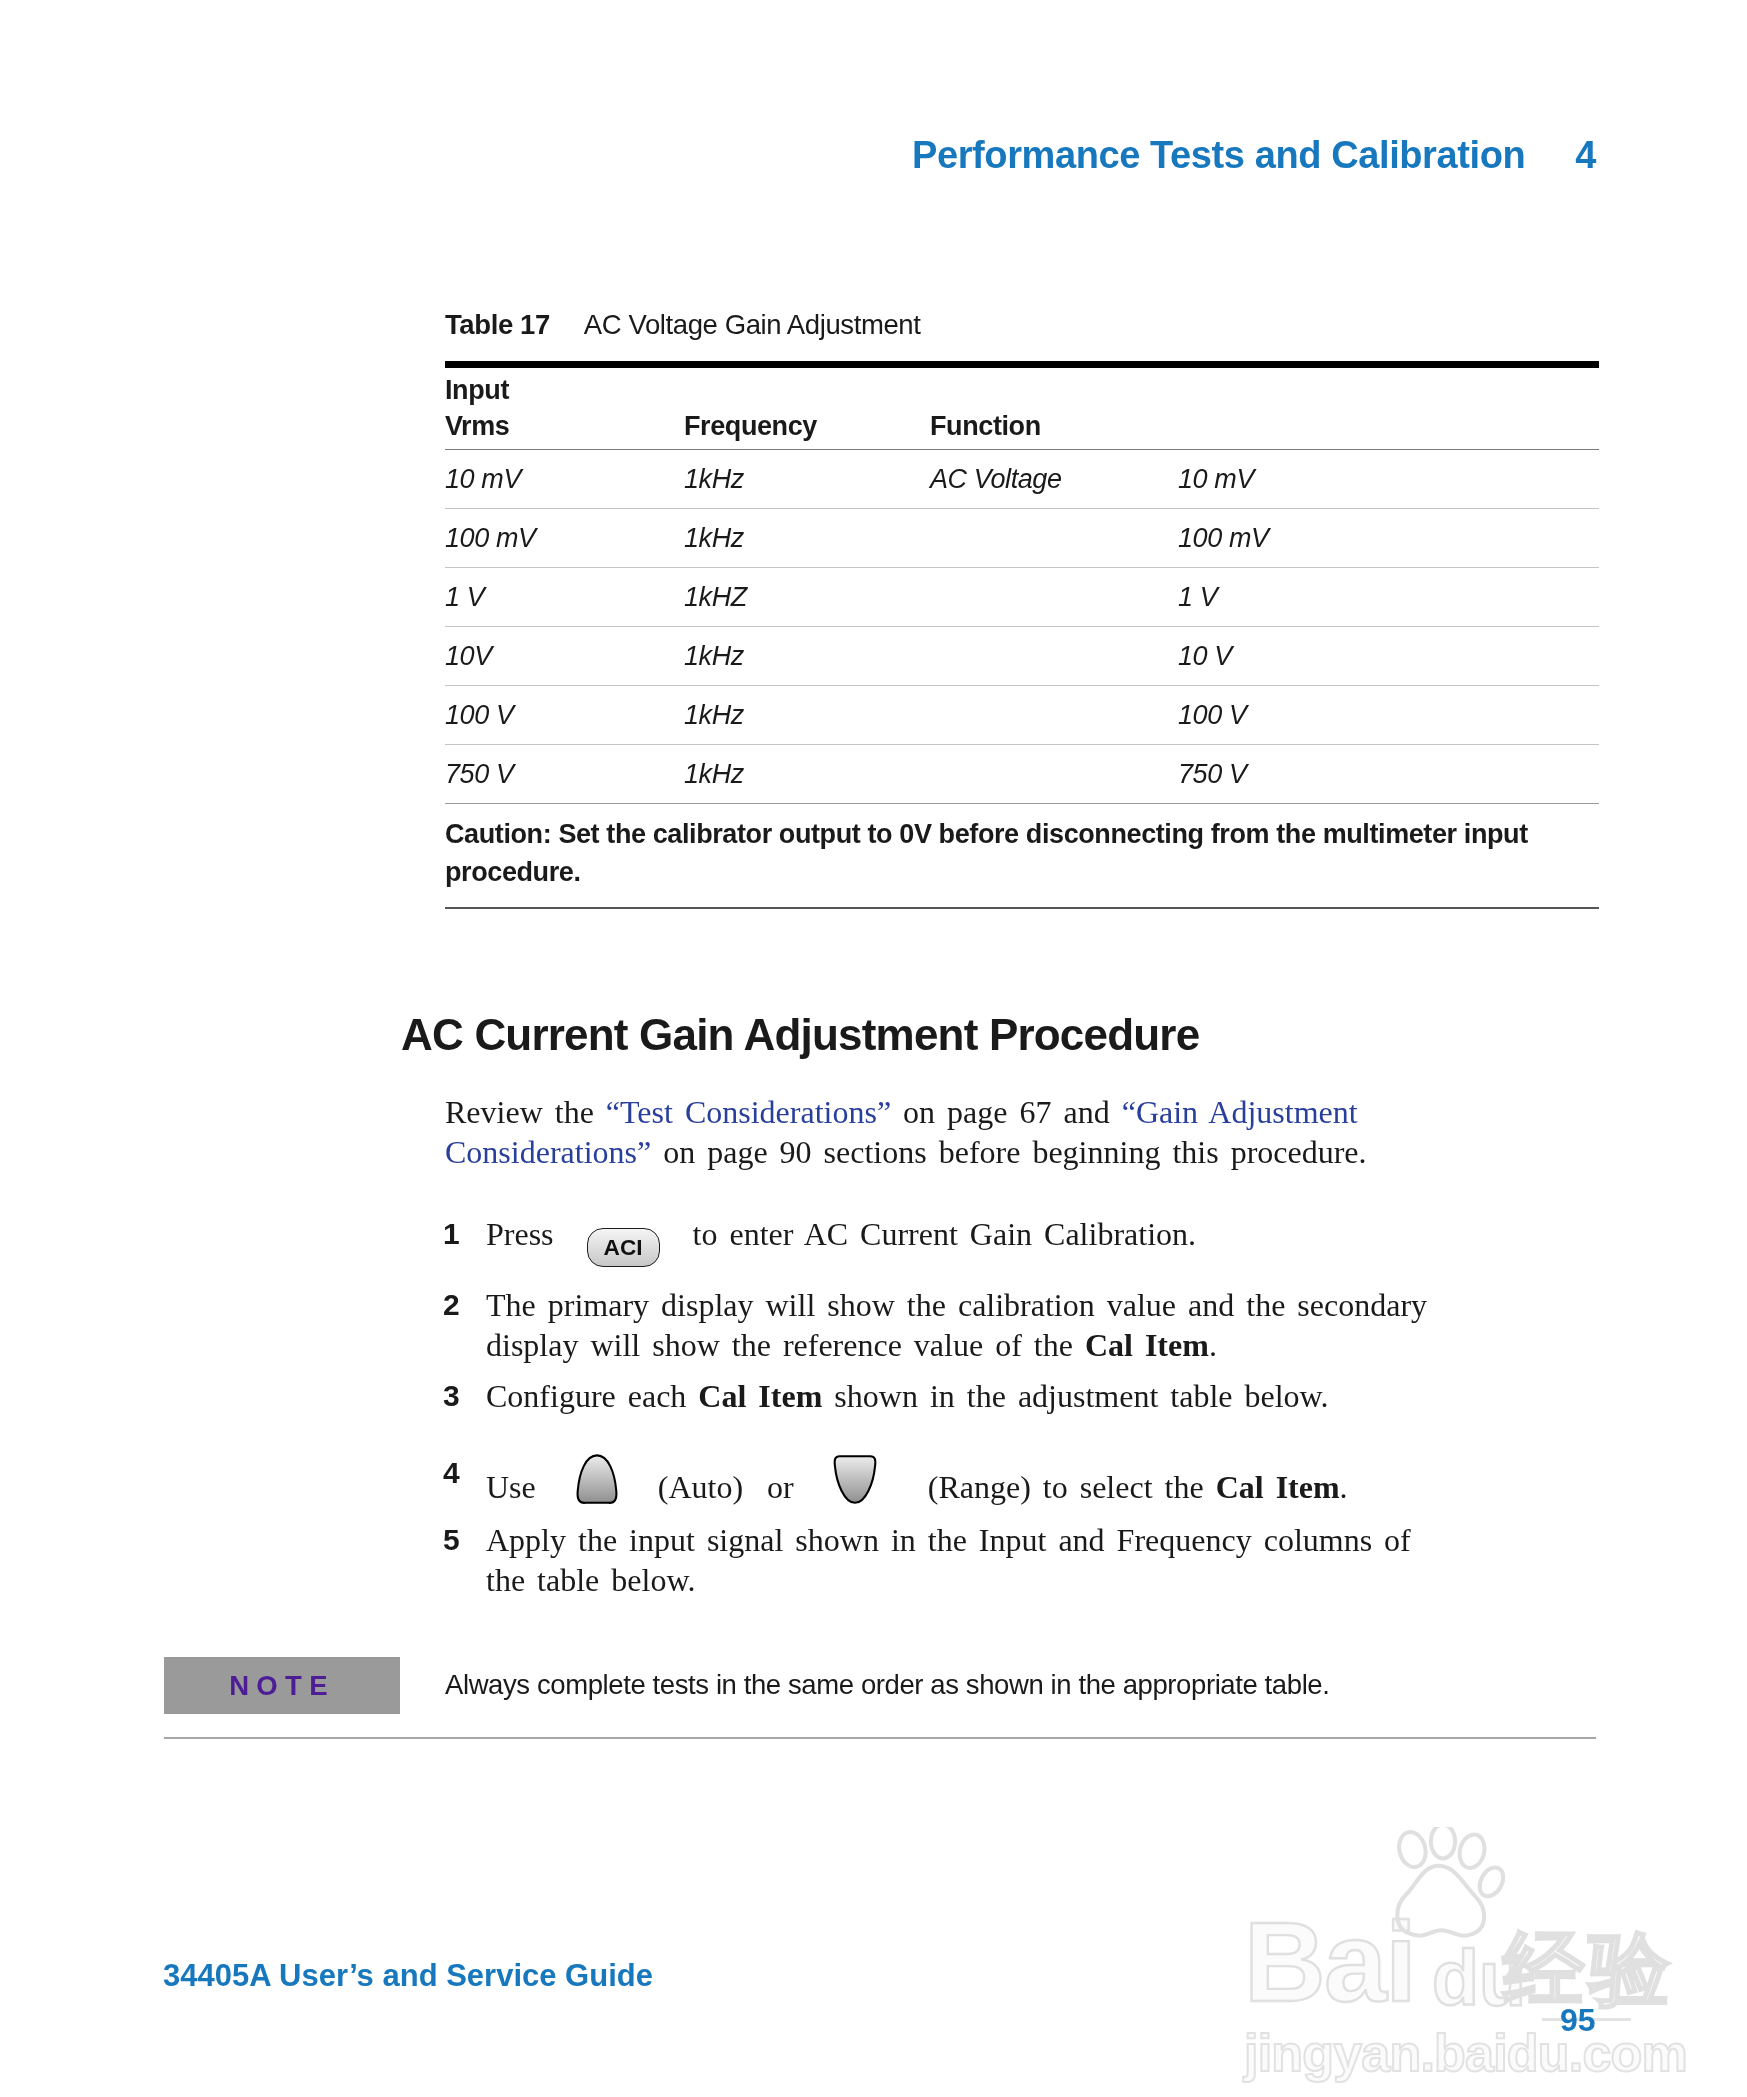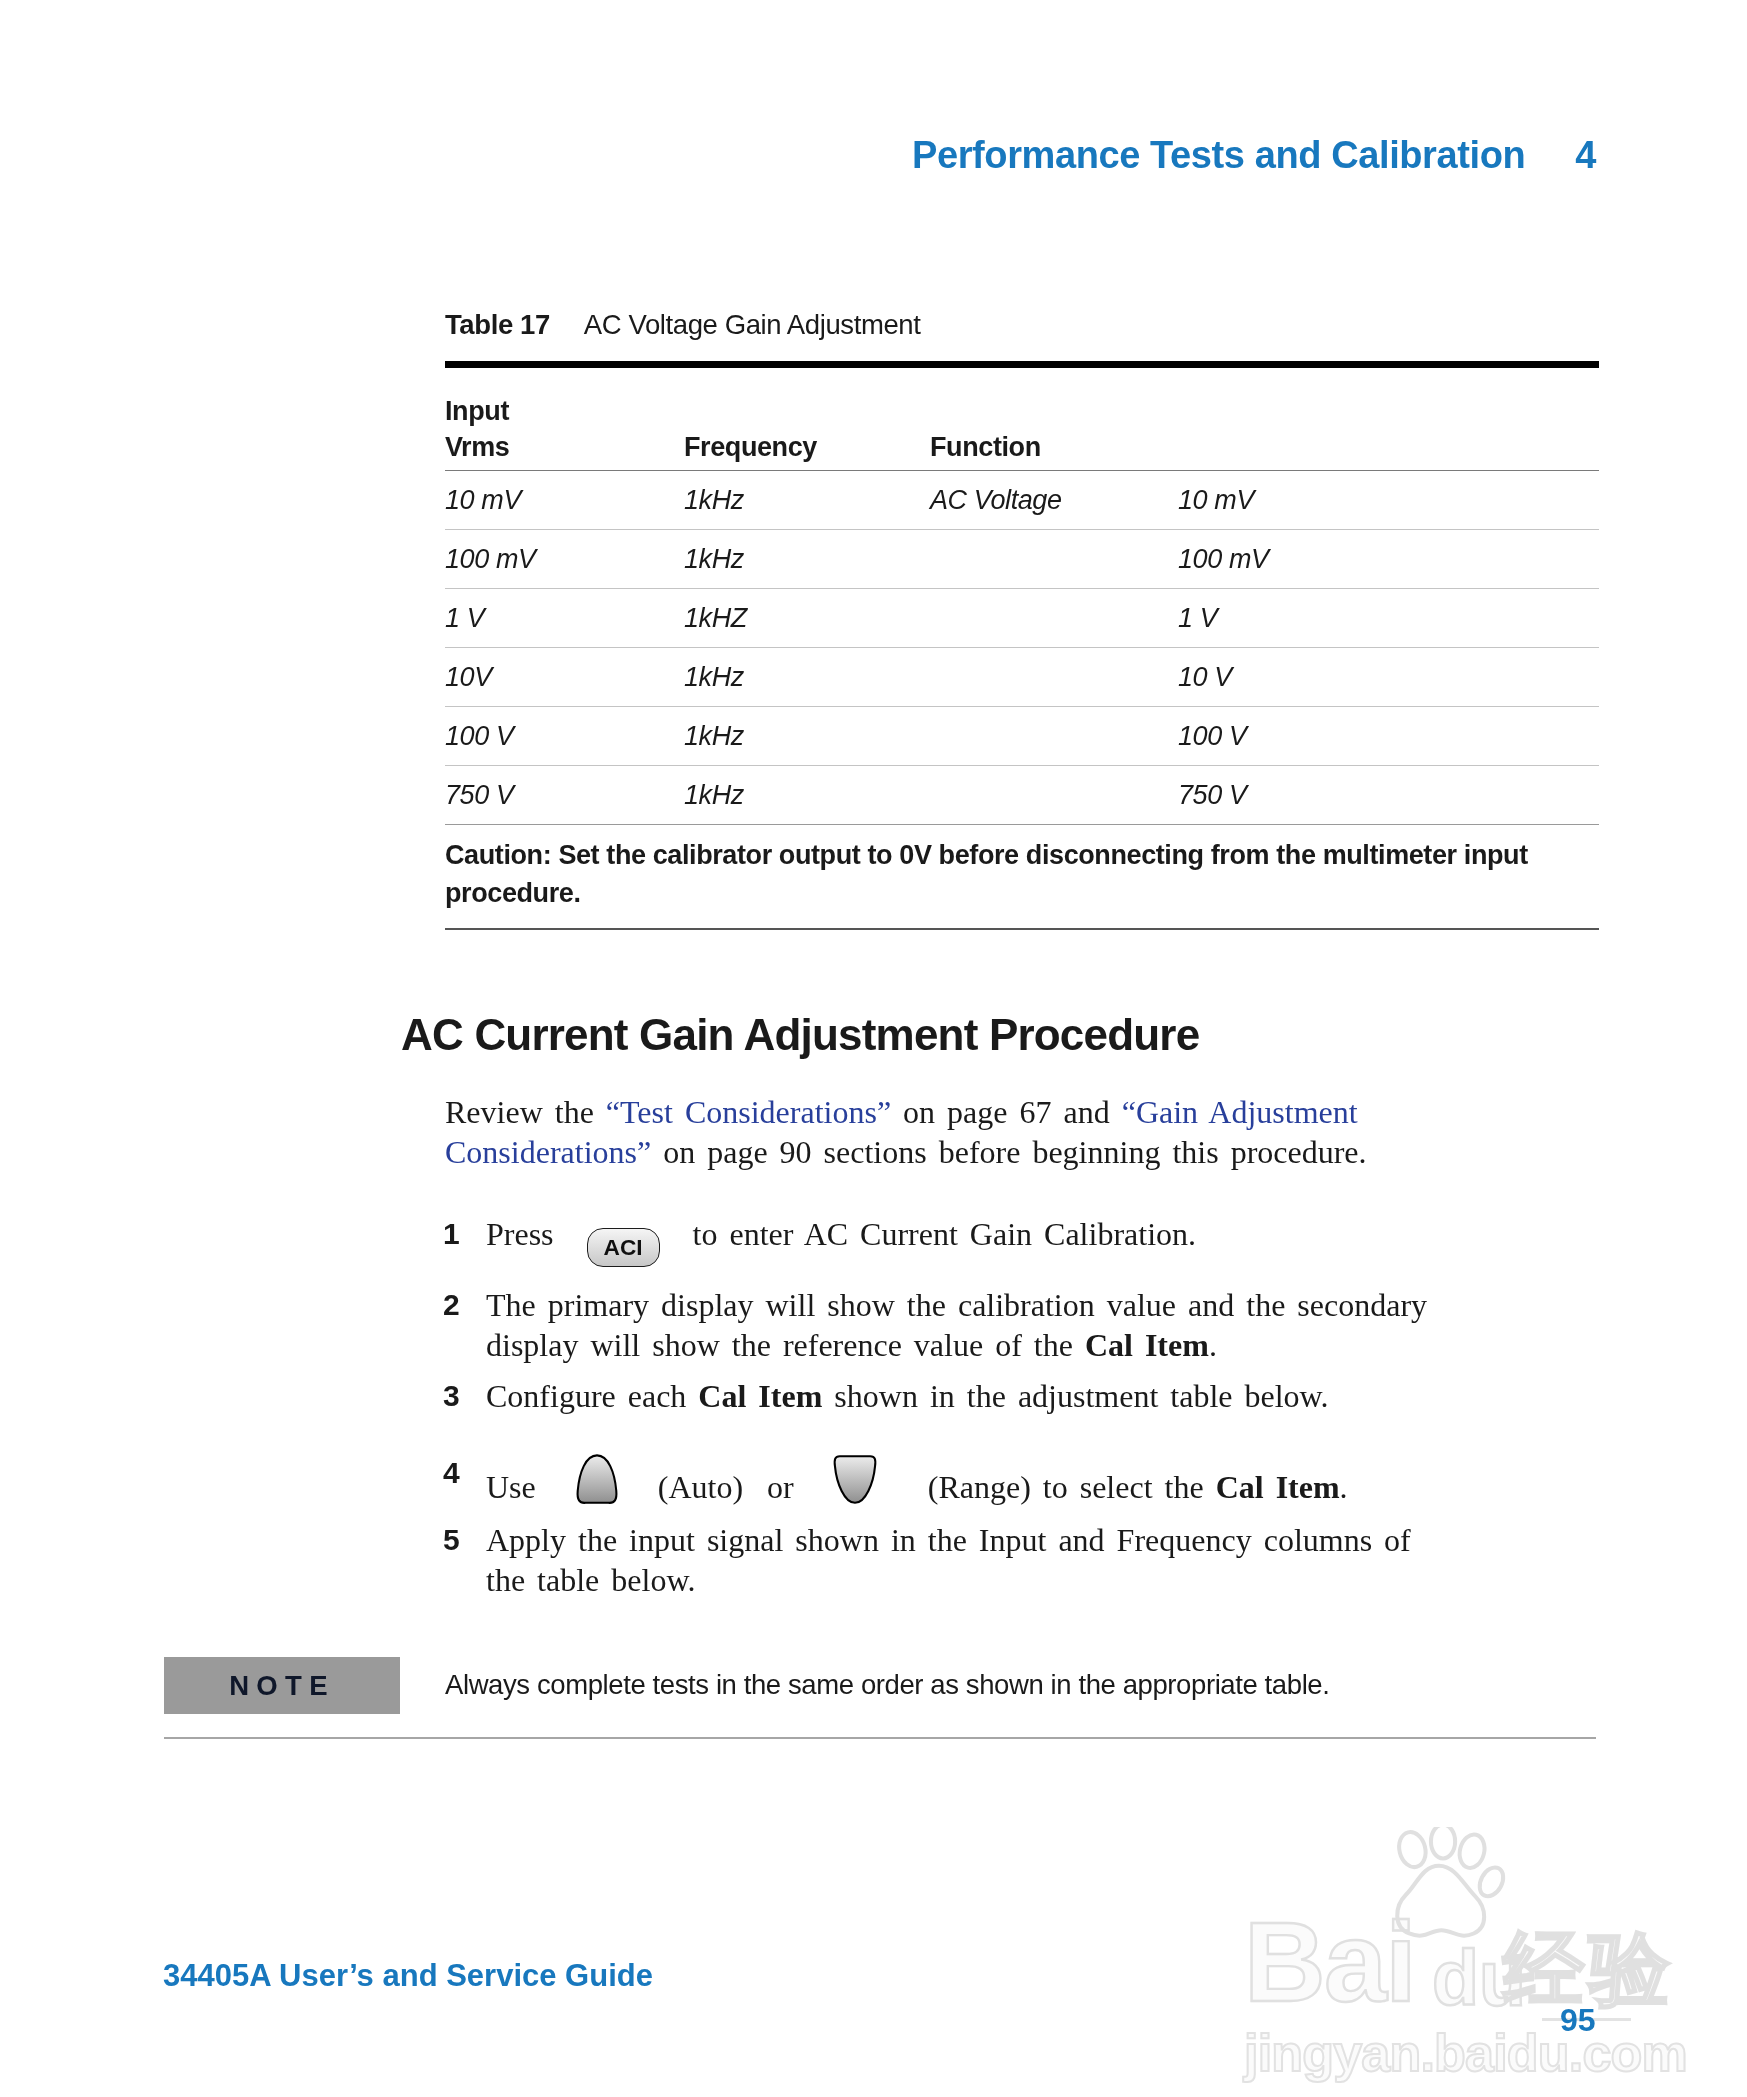--- a/index.html
+++ b/index.html
@@ -18,21 +18,21 @@
   .chapter-num{margin-left:50px;}
   
   .table-caption{
     left:445px;top:309px;font-size:27.5px;letter-spacing:-0.4px;white-space:nowrap;
   }
   .table-caption .cap-label{font-weight:bold;margin-right:34px;}
   .cal-table{left:445px;top:361px;width:1154px;}
   .cal-table .topbar{height:7.3px;background:#000;}
   .tbl-grid{display:grid;grid-template-columns:239px 246px 248px auto;}
   .tbl-head{
-    padding-top:25px;padding-bottom:4.9px;border-bottom:1.6px solid #7a7a7a;
+    padding-top:4px;padding-bottom:4.9px;border-bottom:1.6px solid #7a7a7a;
   }
   .tbl-head .hcell{font-weight:bold;font-size:27px;line-height:36px;letter-spacing:-0.4px;white-space:pre-line;}
   .tbl-row{height:58px;align-items:center;border-bottom:1.6px solid #c4c4c4;}
   .tbl-row:last-of-type{border-bottom:1.6px solid #9a9a9a;}
   .tbl-row .cell{font-size:27px;letter-spacing:-0.4px;font-style:italic;}
   .tbl-caution{
     font-weight:bold;font-size:27px;line-height:38px;letter-spacing:-0.4px;
     padding:11.3px 0 16px 0;border-bottom:2.4px solid #555;white-space:pre-wrap;
   }
   
@@ -58,21 +58,21 @@
     display:inline-block;width:71px;height:37px;border:1.6px solid #1c1c1c;border-radius:16px;
     background:linear-gradient(#f5f5f5,#c7c7c7);
     font-family:"Liberation Sans","DejaVu Sans",sans-serif;
     font-size:22.7px;font-weight:bold;color:#101010;text-align:center;line-height:37px;
     vertical-align:-9.7px;margin:0 21px;letter-spacing:0px;word-spacing:0;
   }
   .key-svg{vertical-align:-8px;margin:0 24px;}
   
   .note-box{
     left:164px;top:1657px;width:236px;height:57px;background:var(--notegray);
-    color:#0f172a;font-size:27.5px;font-weight:bold;letter-spacing:7.3px;
+    color:#4c1d95;font-size:27.5px;font-weight:bold;letter-spacing:7.3px;
     text-align:center;line-height:58px;
   }
   .note-text{left:445px;top:1669px;font-size:27.5px;letter-spacing:-0.4px;white-space:nowrap;}
   .divider{left:164px;top:1737px;width:1432px;height:2.4px;background:#a6a6a6;}
   
   .footer-title{left:163px;top:1958px;font-size:31px;font-weight:bold;color:var(--accent);white-space:nowrap;z-index:3;}
   .page-num{left:1560px;top:2002px;font-size:32px;font-weight:bold;color:var(--accent);z-index:3;}
   
   .wm{color:#fbfbfb;-webkit-text-stroke:2.4px #e0e0e0;font-weight:bold;z-index:1;white-space:nowrap;}
   .wm-bai{left:1244px;top:1897px;font-size:113px;letter-spacing:-1.6px;}

